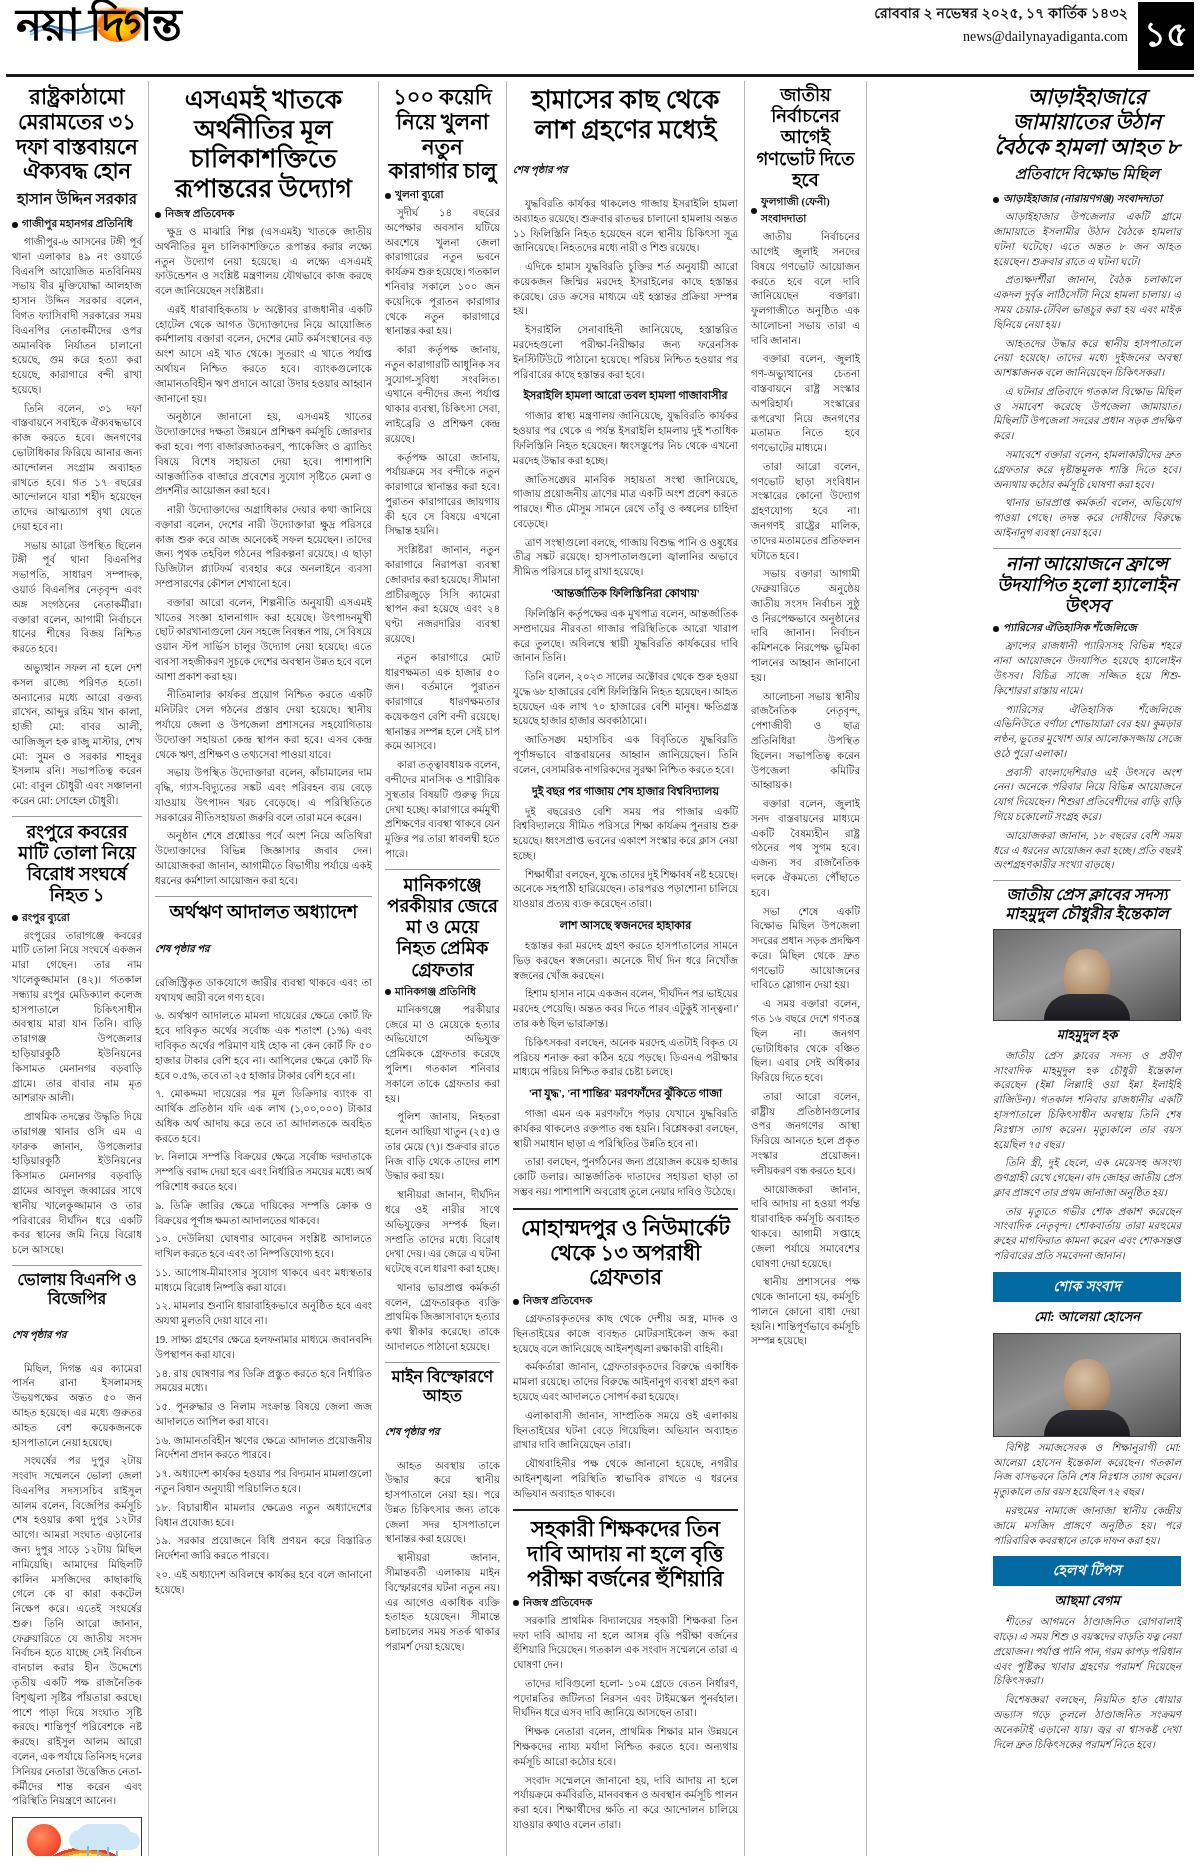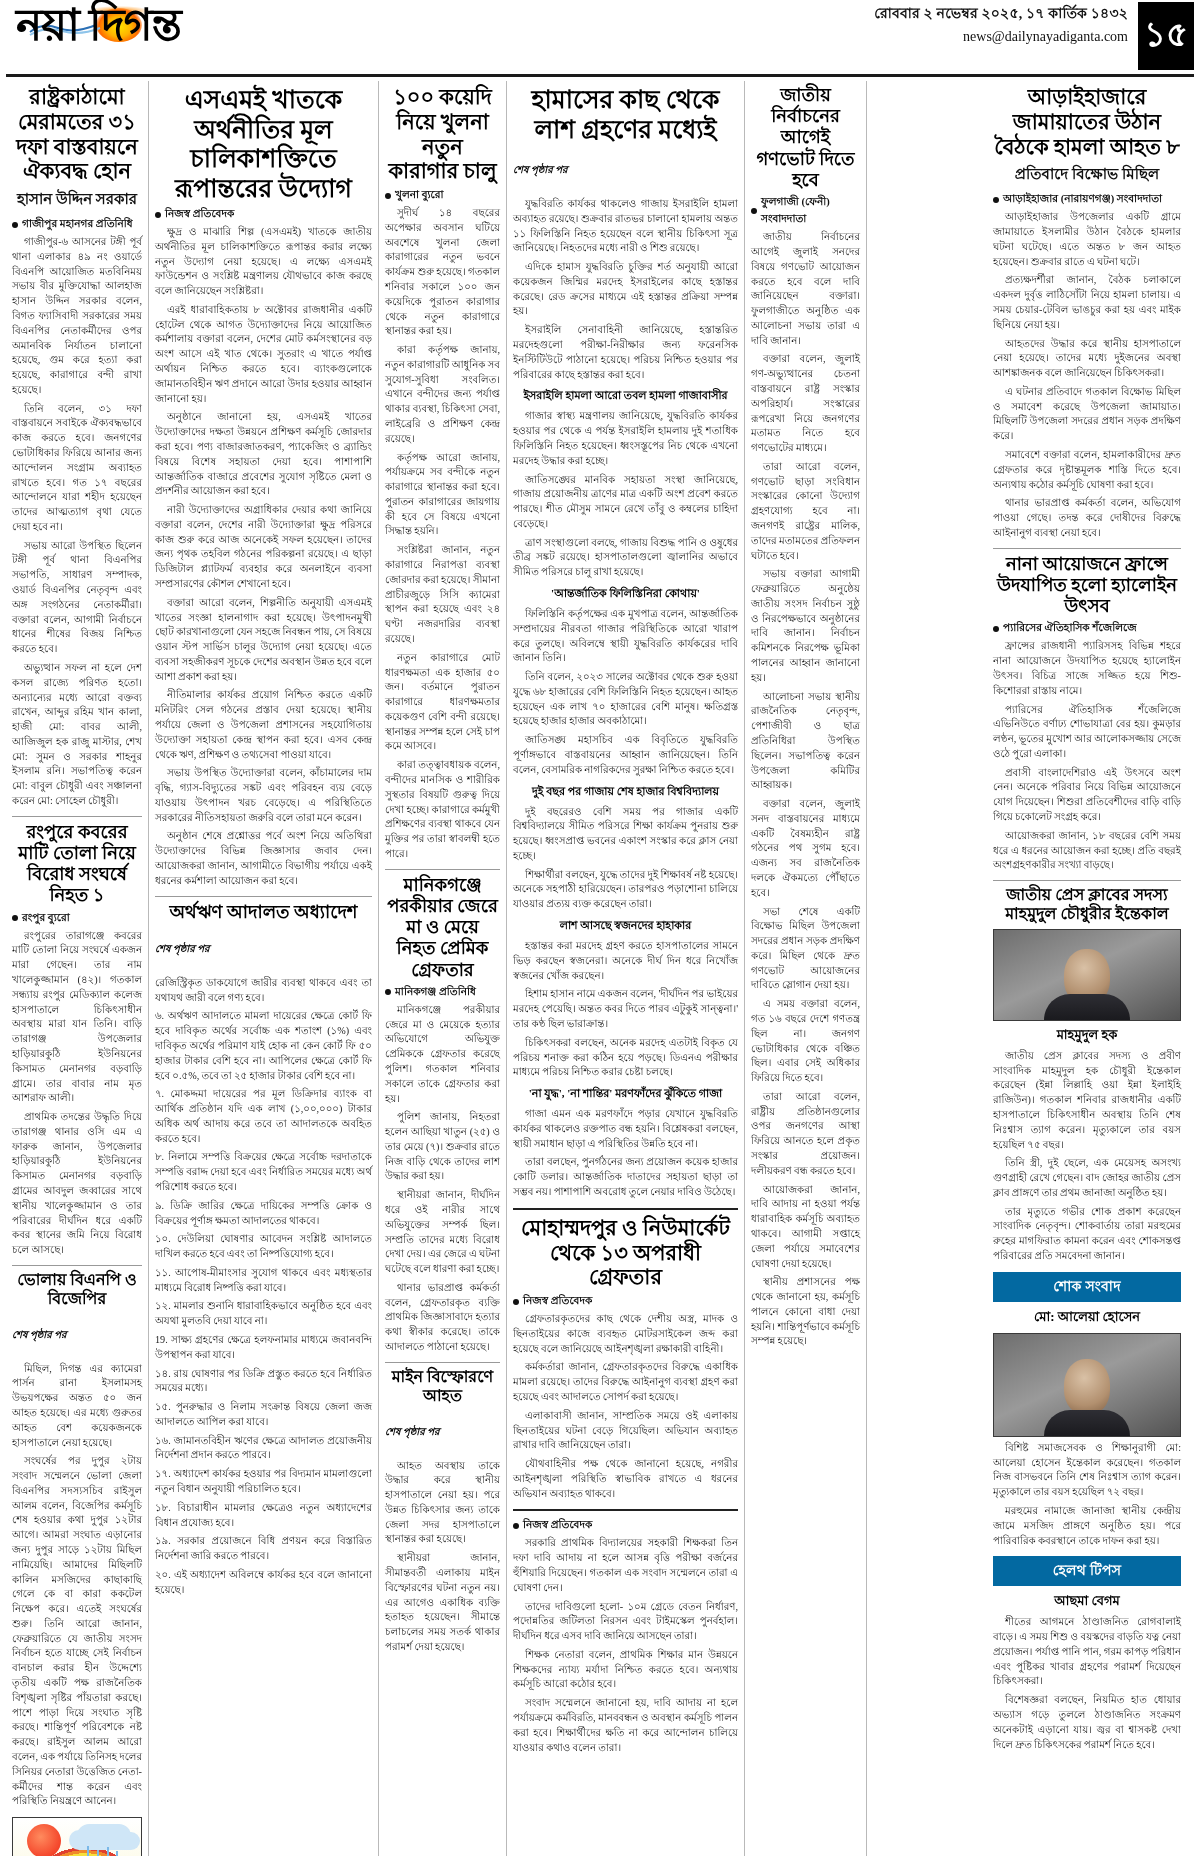--- a/index.html
+++ b/index.html
@@ -57,21 +57,21 @@
     gap: 0;
     margin-top: 4px;
     height: 1775px;
   }
   .col {
     padding: 0 6px;
     border-right: 1px solid #b9b9b9;
     overflow: hidden;
     position: relative;
   }
-  .col:last-child { border-right: none; }
+  .col:last-child { border-right: none; font-style: italic; }
   .col.nosep { border-right: none; }
 
   
   .hl {
     text-align: center; font-weight: 700; color: #000;
     line-height: 1.18; margin: 4px 0 3px;
     font-family: "Liberation Serif", serif;
   }
   .hl-xl { font-size: 25px; }
   .hl-lg { font-size: 21px; }
@@ -346,20 +346,21 @@
       <div class="byline">
         <span class="dot"></span>
         <span>নিজস্ব প্রতিবেদক</span>
       </div>
       <p class="body">গ্রেফতারকৃতদের কাছ থেকে দেশীয় অস্ত্র, মাদক ও ছিনতাইয়ের কাজে ব্যবহৃত মোটরসাইকেল জব্দ করা হয়েছে বলে জানিয়েছে আইনশৃঙ্খলা রক্ষাকারী বাহিনী।</p>
       <p class="body">কর্মকর্তারা জানান, গ্রেফতারকৃতদের বিরুদ্ধে একাধিক মামলা রয়েছে। তাদের বিরুদ্ধে আইনানুগ ব্যবস্থা গ্রহণ করা হয়েছে এবং আদালতে সোপর্দ করা হয়েছে।</p>
       <p class="body">এলাকাবাসী জানান, সাম্প্রতিক সময়ে ওই এলাকায় ছিনতাইয়ের ঘটনা বেড়ে গিয়েছিল। অভিযান অব্যাহত রাখার দাবি জানিয়েছেন তারা।</p>
       <p class="body">যৌথবাহিনীর পক্ষ থেকে জানানো হয়েছে, নগরীর আইনশৃঙ্খলা পরিস্থিতি স্বাভাবিক রাখতে এ ধরনের অভিযান অব্যাহত থাকবে।</p>
 
       <div class="hr-thick"></div>
+      <div class="hl hl-lg">সহকারী শিক্ষকদের তিন দাবি আদায় না হলে বৃত্তি পরীক্ষা বর্জনের হুঁশিয়ারি</div>
       <div class="byline">
         <span class="dot"></span>
         <span>নিজস্ব প্রতিবেদক</span>
       </div>
       <p class="body">সরকারি প্রাথমিক বিদ্যালয়ের সহকারী শিক্ষকরা তিন দফা দাবি আদায় না হলে আসন্ন বৃত্তি পরীক্ষা বর্জনের হুঁশিয়ারি দিয়েছেন। গতকাল এক সংবাদ সম্মেলনে তারা এ ঘোষণা দেন।</p>
       <p class="body">তাদের দাবিগুলো হলো- ১০ম গ্রেডে বেতন নির্ধারণ, পদোন্নতির জটিলতা নিরসন এবং টাইমস্কেল পুনর্বহাল। দীর্ঘদিন ধরে এসব দাবি জানিয়ে আসছেন তারা।</p>
       <p class="body">শিক্ষক নেতারা বলেন, প্রাথমিক শিক্ষার মান উন্নয়নে শিক্ষকদের ন্যায্য মর্যাদা নিশ্চিত করতে হবে। অন্যথায় কর্মসূচি আরো কঠোর হবে।</p>
       <p class="body">সংবাদ সম্মেলনে জানানো হয়, দাবি আদায় না হলে পর্যায়ক্রমে কর্মবিরতি, মানববন্ধন ও অবস্থান কর্মসূচি পালন করা হবে। শিক্ষার্থীদের ক্ষতি না করে আন্দোলন চালিয়ে যাওয়ার কথাও বলেন তারা।</p>
     </div>
 

